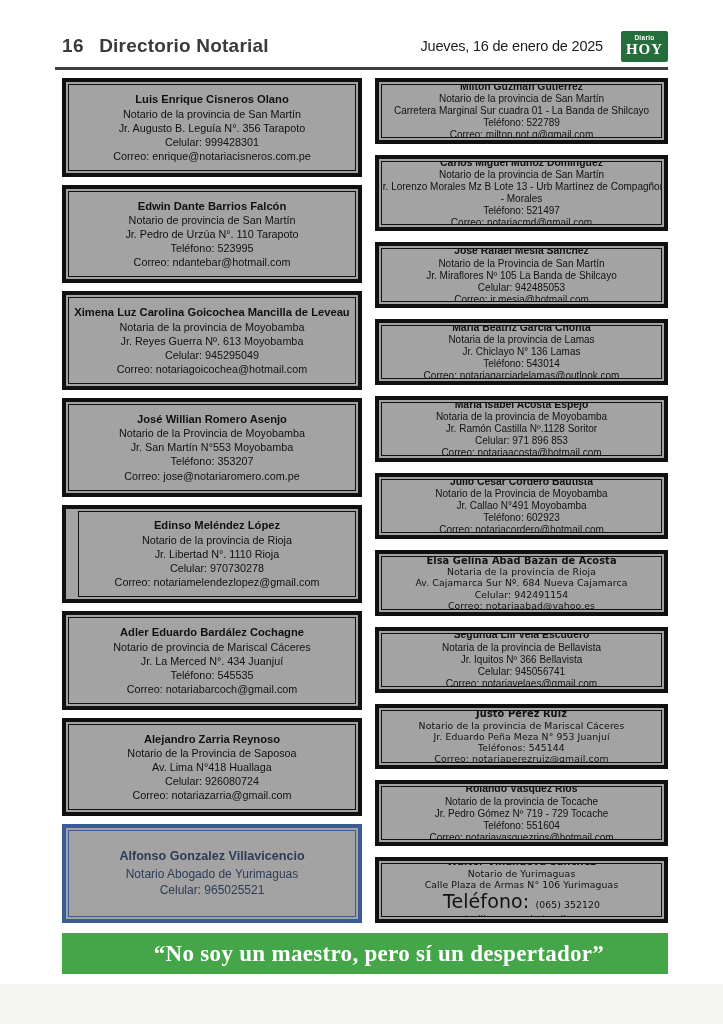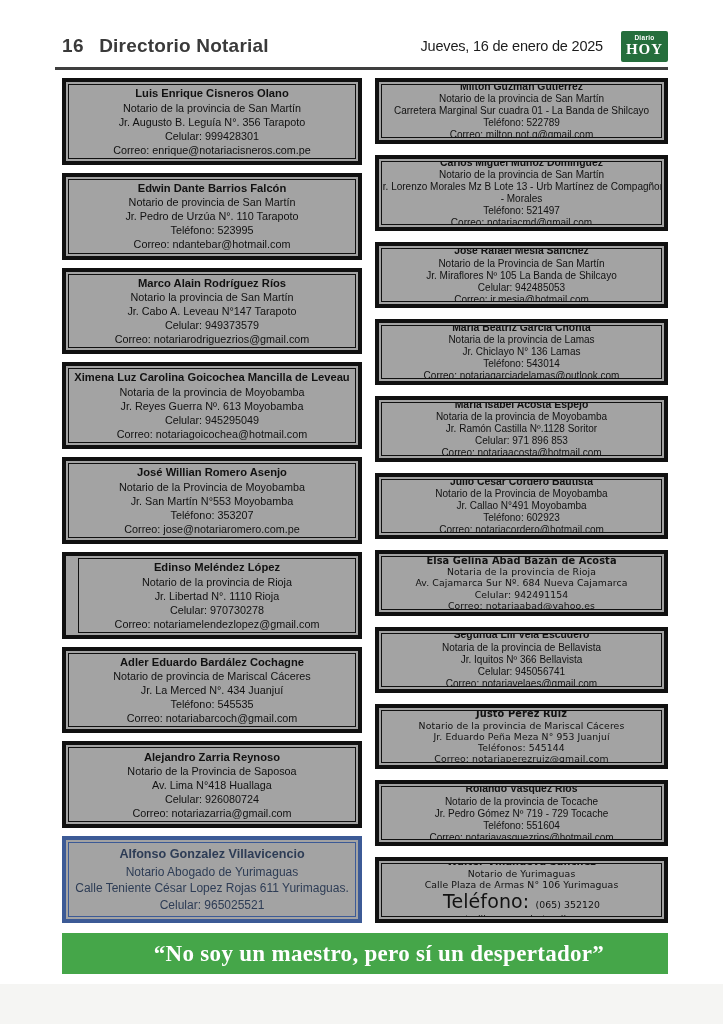--- a/index.html
+++ b/index.html
@@ -98,29 +98,20 @@
           <div class="card-inner">
             <div class="line name">Edwin Dante Barrios Falcón</div>
             <div class="line">Notario de provincia de San Martín</div>
             <div class="line">Jr. Pedro de Urzúa N°. 110 Tarapoto</div>
             <div class="line">Teléfono: 523995</div>
             <div class="line">Correo: ndantebar@hotmail.com</div>
           </div>
         </div>
         <div class="card" style="flex-grow: 5;">
           <div class="card-inner">
-            <div class="line name">Marco Alain Rodríguez Ríos</div>
-            <div class="line">Notario la provincia de San Martín</div>
-            <div class="line">Jr. Cabo A. Leveau N°147 Tarapoto</div>
-            <div class="line">Celular: 949373579</div>
-            <div class="line">Correo: notariarodriguezrios@gmail.com</div>
-          </div>
-        </div>
-        <div class="card" style="flex-grow: 5;">
-          <div class="card-inner">
             <div class="line name">Ximena Luz Carolina Goicochea Mancilla de Leveau</div>
             <div class="line">Notaria de la provincia de Moyobamba</div>
             <div class="line">Jr. Reyes Guerra Nº. 613 Moyobamba</div>
             <div class="line">Celular: 945295049</div>
             <div class="line">Correo: notariagoicochea@hotmail.com</div>
           </div>
         </div>
         <div class="card" style="flex-grow: 5;">
           <div class="card-inner">
             <div class="line name">José Willian Romero Asenjo</div>
@@ -154,21 +145,20 @@
             <div class="line">Notario de la Provincia de Saposoa</div>
             <div class="line">Av. Lima N°418  Huallaga</div>
             <div class="line">Celular: 926080724</div>
             <div class="line">Correo: notariazarria@gmail.com</div>
           </div>
         </div>
         <div class="card blue" style="flex-grow: 5;">
           <div class="card-inner">
             <div class="line name">Alfonso Gonzalez Villavicencio</div>
             <div class="line">Notario Abogado de Yurimaguas</div>
-            <div class="line">Calle Teniente César Lopez Rojas 611 Yurimaguas.</div>
             <div class="line">Celular: 965025521</div>
           </div>
         </div>
       </div>
     <div class="col col-right">
         <div class="card" style="flex-grow: 5;">
           <div class="card-inner">
             <div class="line name">Miltón Guzmán Gutiérrez</div>
             <div class="line">Notario de la provincia de San Martín</div>
             <div class="line">Carretera Marginal Sur cuadra 01 - La Banda de Shilcayo</div>

